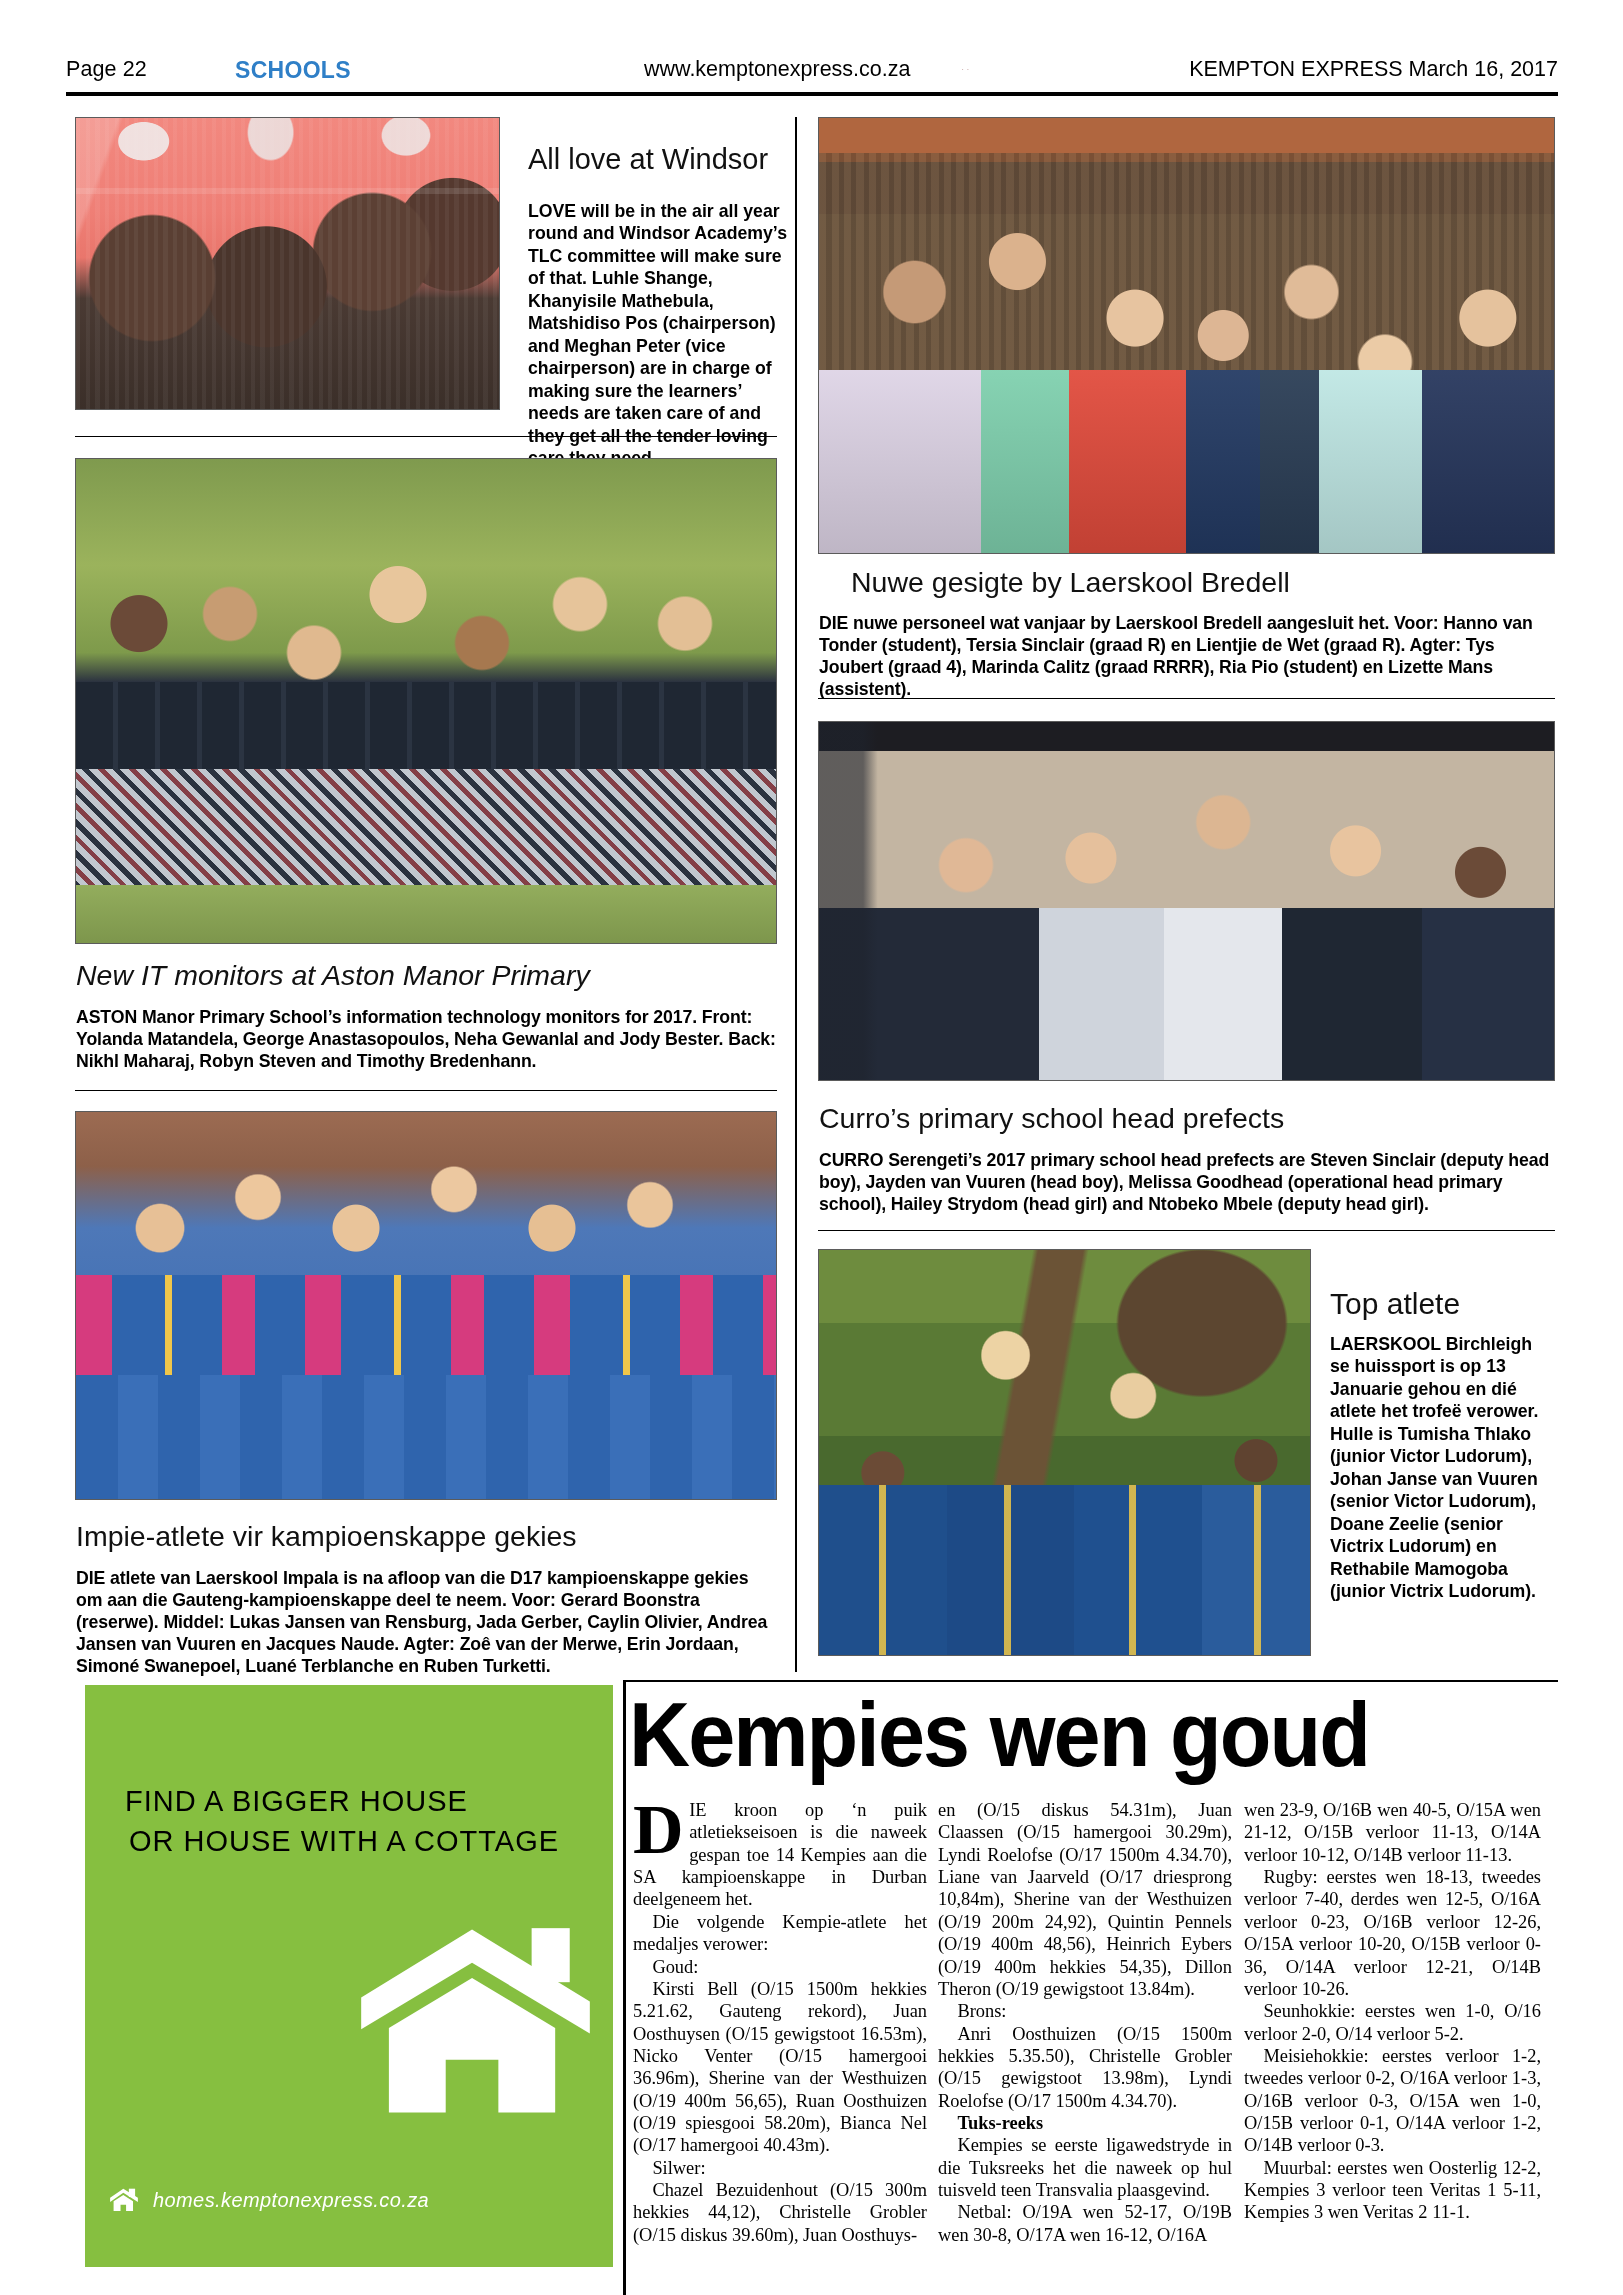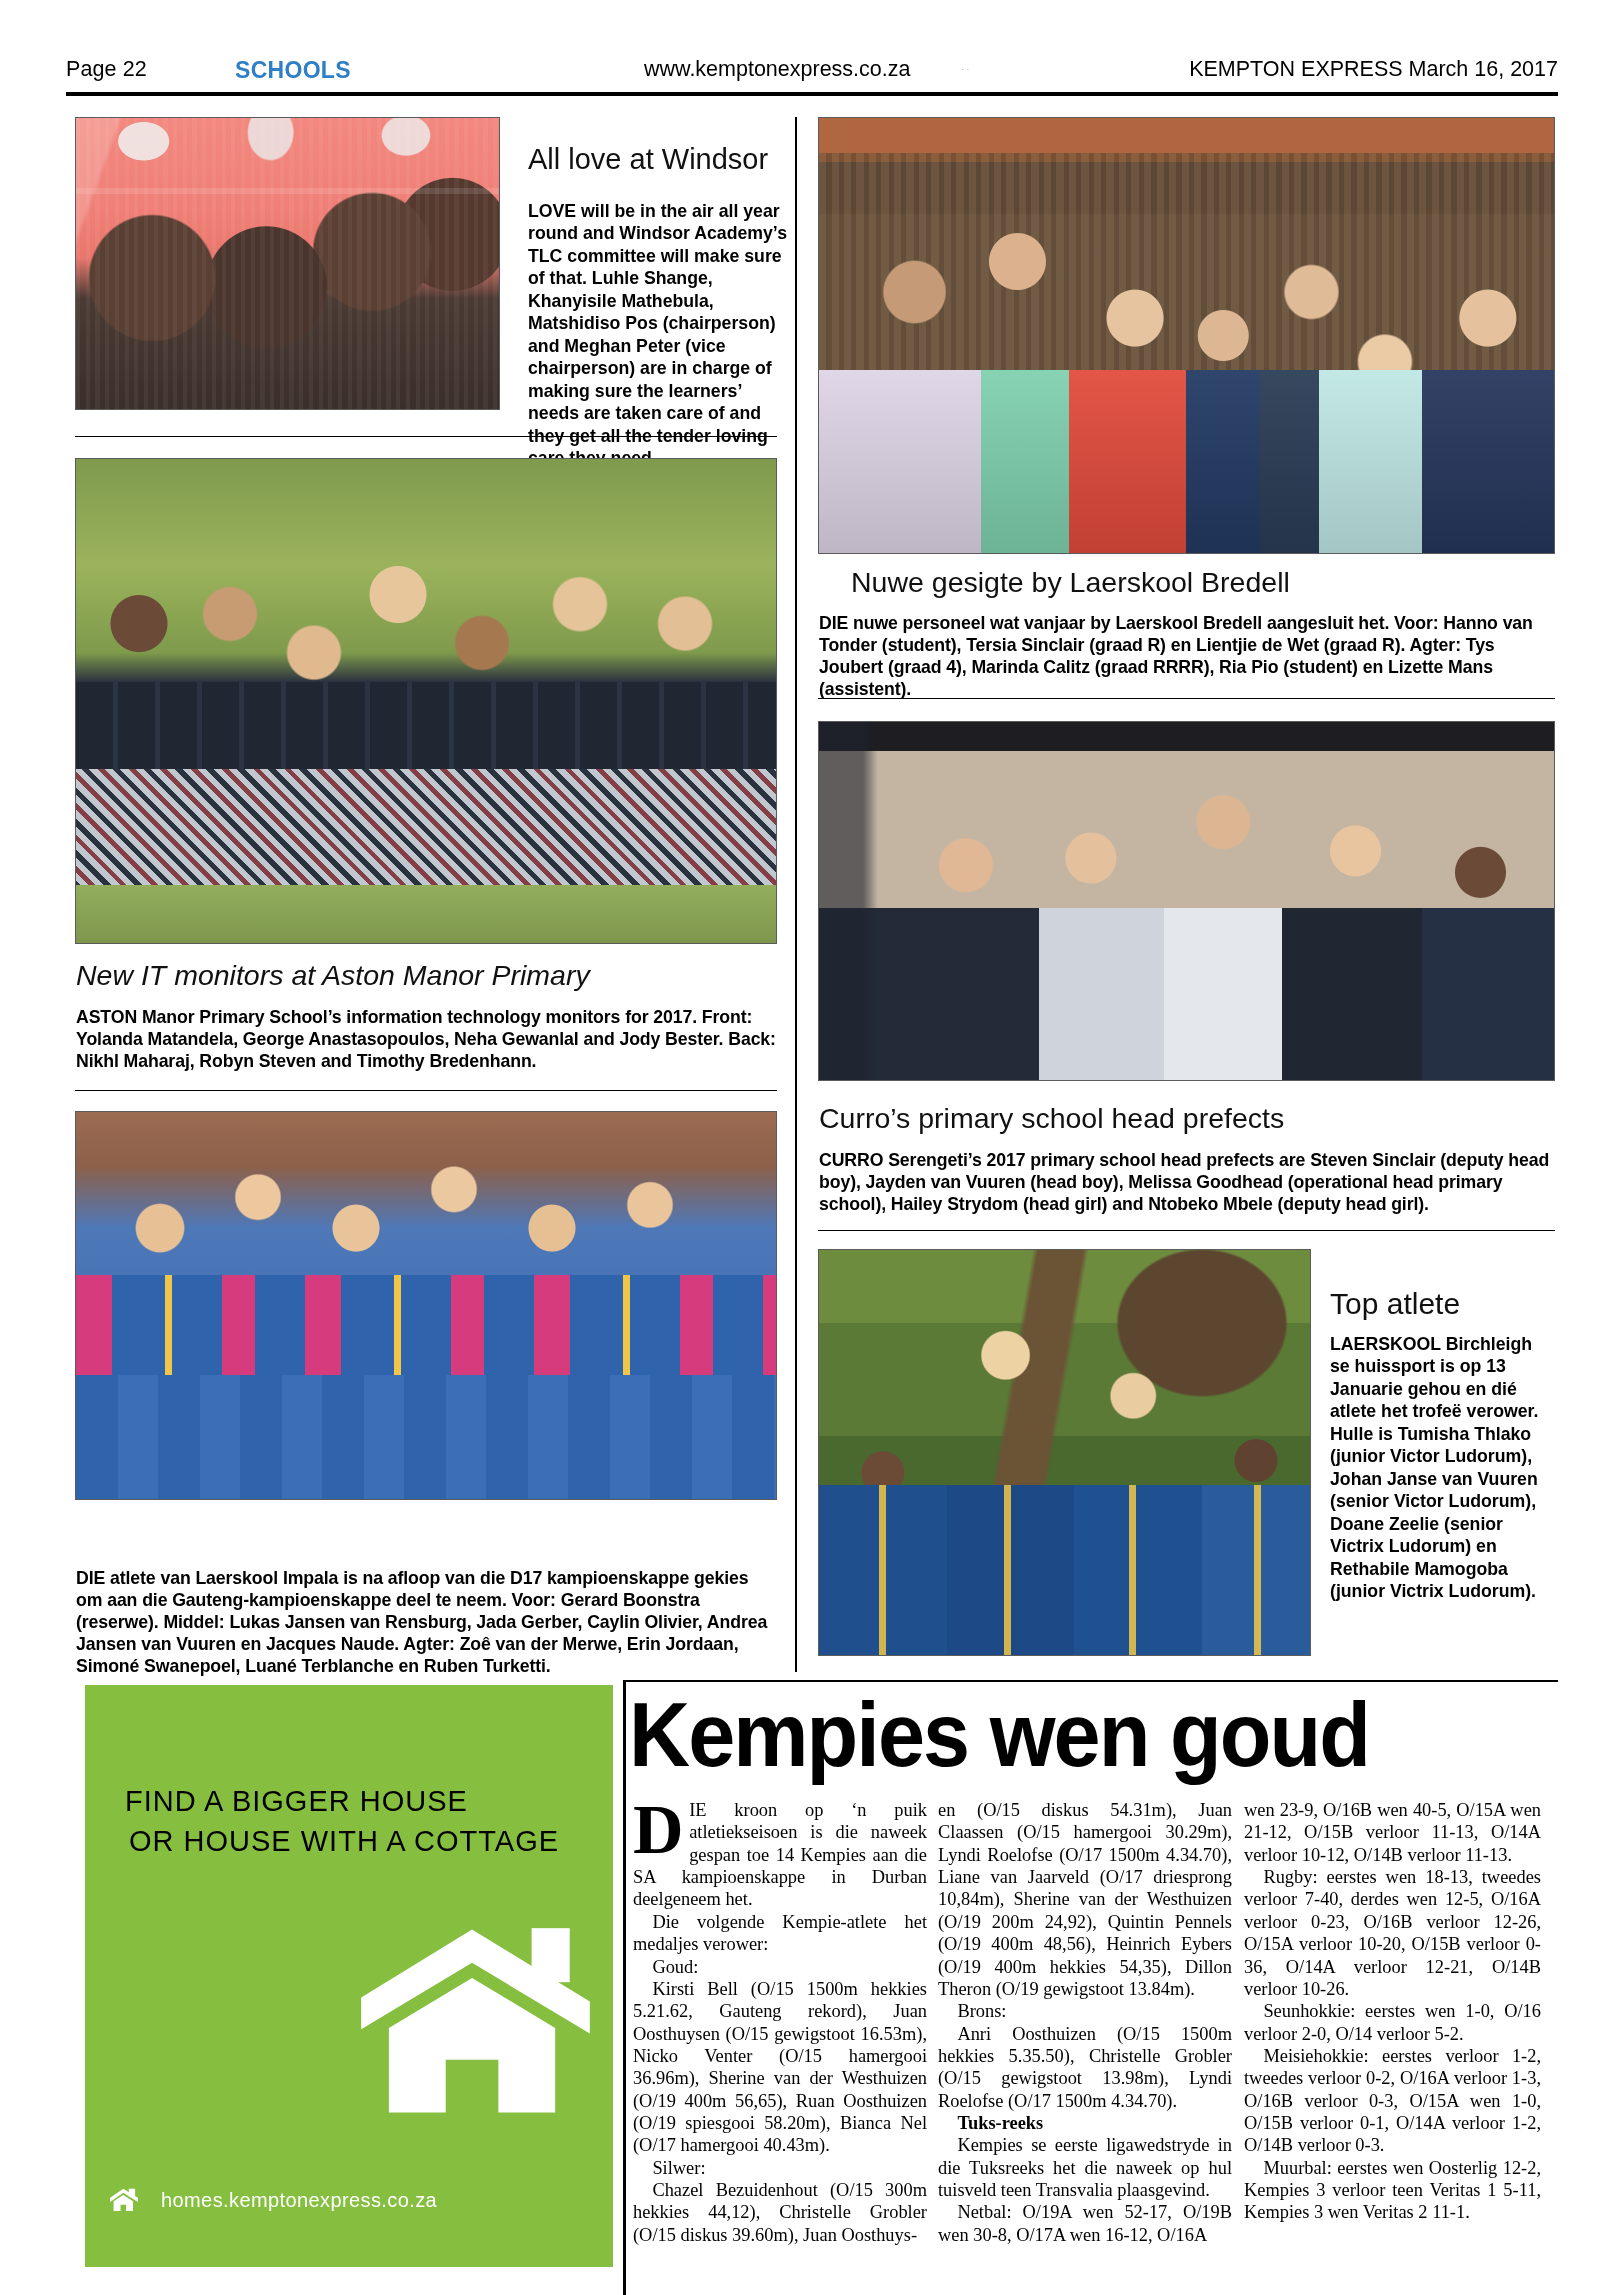--- a/index.html
+++ b/index.html
@@ -119,20 +119,21 @@
       radial-gradient(circle at 82% 24%, #eac59b 0 22px, transparent 23.6px);"></div>
     <div class="layer" style="top:42%;background:
       repeating-linear-gradient(90deg,
         #d63b7e 0 36px, #2f64ad 36px 89px, #f0c64a 89px 96px, #2f64ad 96px 146px,
         #d63b7e 146px 179px, #2f64ad 179px 229px);"></div>
     <div class="layer" style="top:68%;background:
       repeating-linear-gradient(90deg,#2f64ad 0 42px,#3a6fb8 42px 82px),
       linear-gradient(180deg, rgba(255,255,255,.07), rgba(0,0,0,.1));"></div>
   </div>
 
+  <div class="hl art-title-md" style="position:absolute;left:76px;top:1522px;width:701px;">Impie-atlete vir kampioenskappe gekies</div>
   <div class="cap cap-txt" style="position:absolute;left:76px;top:1567px;width:702px;">DIE atlete van Laerskool Impala is na afloop van die D17 kampioenskappe gekies om aan die Gauteng-kampioenskappe deel te neem. Voor: Gerard Boonstra (reserwe). Middel: Lukas Jansen van Rensburg, Jada Gerber, Caylin Olivier, Andrea Jansen van Vuuren en Jacques Naude. Agter: Zoê van der Merwe, Erin Jordaan, Simoné Swanepoel, Luané Terblanche en Ruben Turketti.</div>
 
   <div class="photo" style="left:818px;top:117px;width:737px;height:437px;">
     <div class="layer" style="background:linear-gradient(180deg,#b0663f 0 10%,#6e5341 10% 22%,#7a6149 22% 60%,#5e4a39 100%);"></div>
     <div class="layer" style="background:repeating-linear-gradient(90deg,#6b563f 0 7px,#4e3e2d 7px 12.5px);opacity:.55;top:8%;"></div>
     <div class="layer" style="background:
       radial-gradient(circle at 13% 40%, #c59a77 0 30.5px, transparent 32px),
       radial-gradient(circle at 27% 33%, #dbb28d 0 28px, transparent 29px),
       radial-gradient(circle at 43% 46%, #e7c4a0 0 28px, transparent 29px),
       radial-gradient(circle at 55% 50%, #ddb694 0 25px, transparent 26px),
@@ -201,21 +202,21 @@
       <rect x="246" y="6" width="55" height="78" fill="#ffffff"></rect>
       <polygon points="160,8 330,112 330,158 160,56 0,152 0,106" fill="#ffffff"></polygon>
       <path d="M40 150 L160 78 L280 150 L280 272 L198 272 L198 196 L122 196 L122 272 L40 272 Z" fill="#ffffff"></path>
     </svg>
 
     <svg style="position:absolute;left:25px;top:503px;width:28px;height:23.6px;" viewBox="0 0 40 34">
       <rect x="27" y="1" width="9" height="12" fill="#ffffff"></rect>
       <polygon points="19,1 40,14 40,20 19,7 0,20 0,14" fill="#ffffff"></polygon>
       <path d="M5 19 L19 10 L33 19 L33 33 L23 33 L23 24 L15 24 L15 33 L5 33 Z" fill="#ffffff"></path>
     </svg>
-    <div class="ad-url" style="position:absolute;left:76px;top:504px;">homes.kemptonexpress.co.za</div>
+    <div class="ad-url" style="position:absolute;left:68px;top:504px;font-style:italic;">homes.kemptonexpress.co.za</div>
   </div>
 
   <div class="feat-head" style="position:absolute;left:629px;top:1691px;width:972px;">Kempies wen goud</div>
 
   <div class="col" style="left:633px;top:1799px;width:294px;">
     <p class="noind"><span class="dropcap">D</span><span>IE kroon op ‘n puik atletiekseisoen is die naweek gespan toe 14 Kempies aan die SA kampioenskappe in Durban deelgeneem het.</span></p>
     <p>Die volgende Kempie-atlete het medaljes verower:</p>
     <p>Goud:</p>
     <p>Kirsti Bell (O/15 1500m hekkies 5.21.62, Gauteng rekord), Juan Oosthuysen (O/15 gewigstoot 16.53m), Nicko Venter (O/15 hamergooi 36.96m), Sherine van der Westhuizen (O/19 400m 56,65), Ruan Oosthuizen (O/19 spiesgooi 58.20m), Bianca Nel (O/17 hamergooi 40.43m).</p>
     <p>Silwer:</p>

